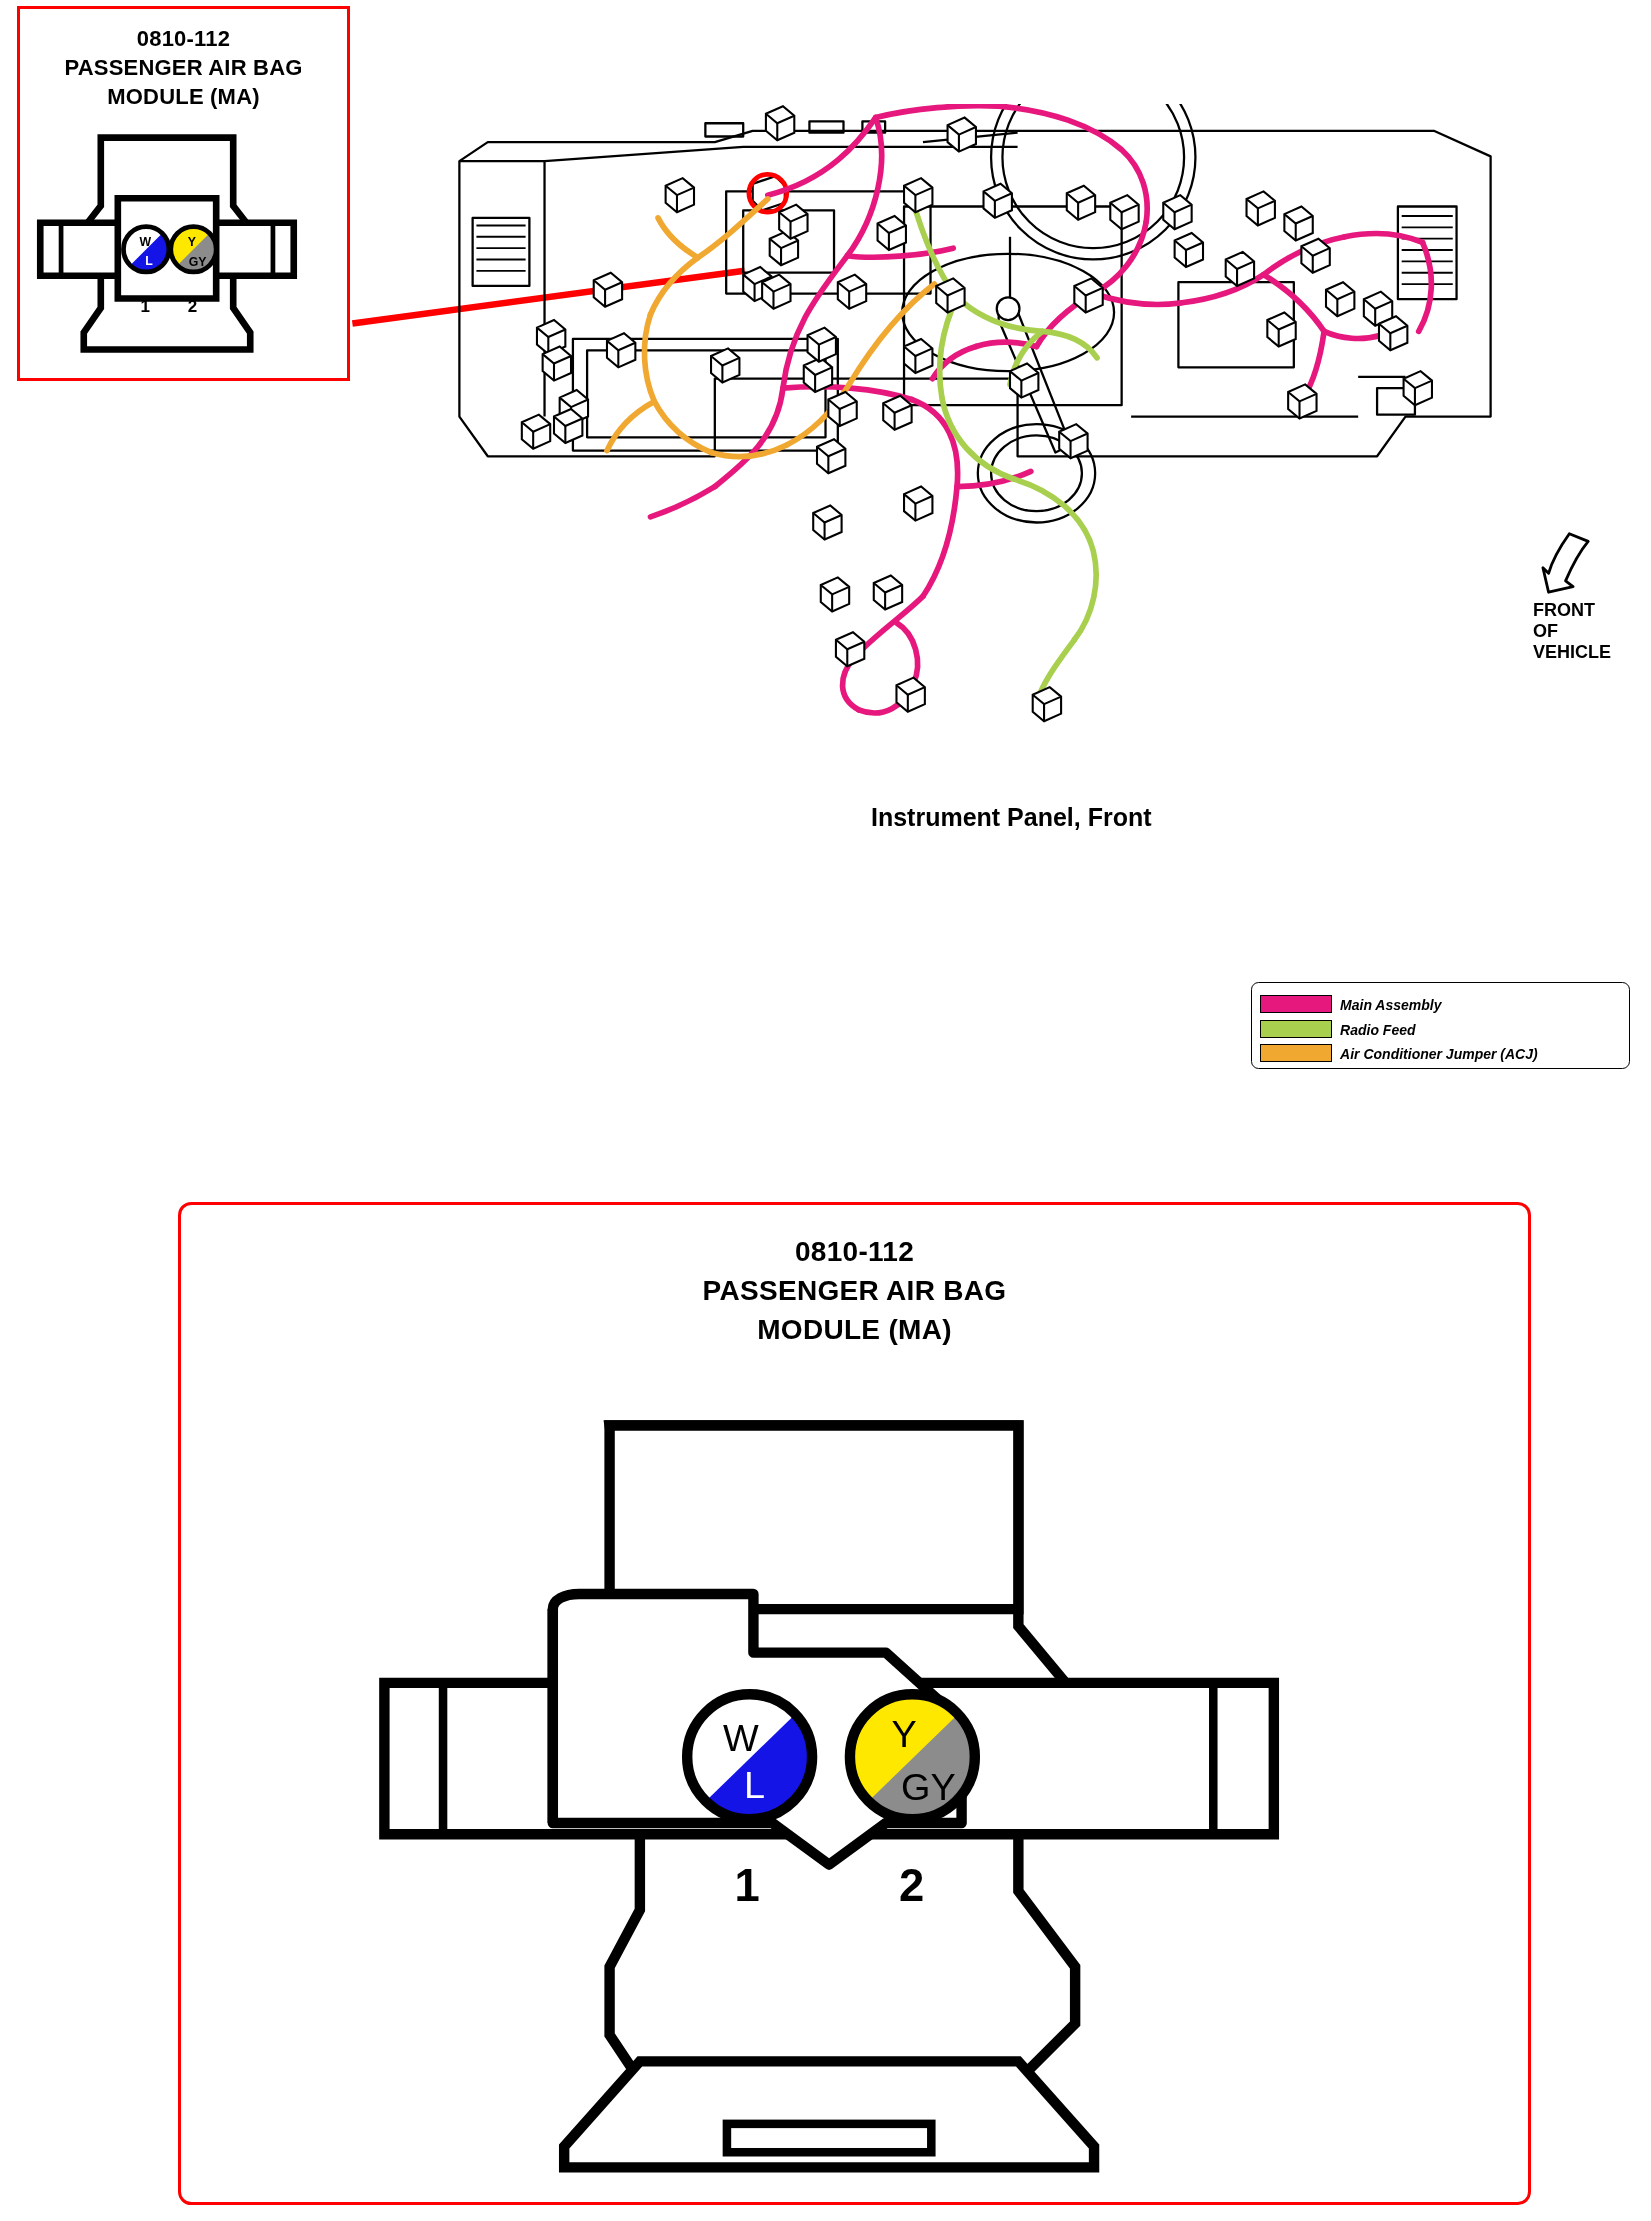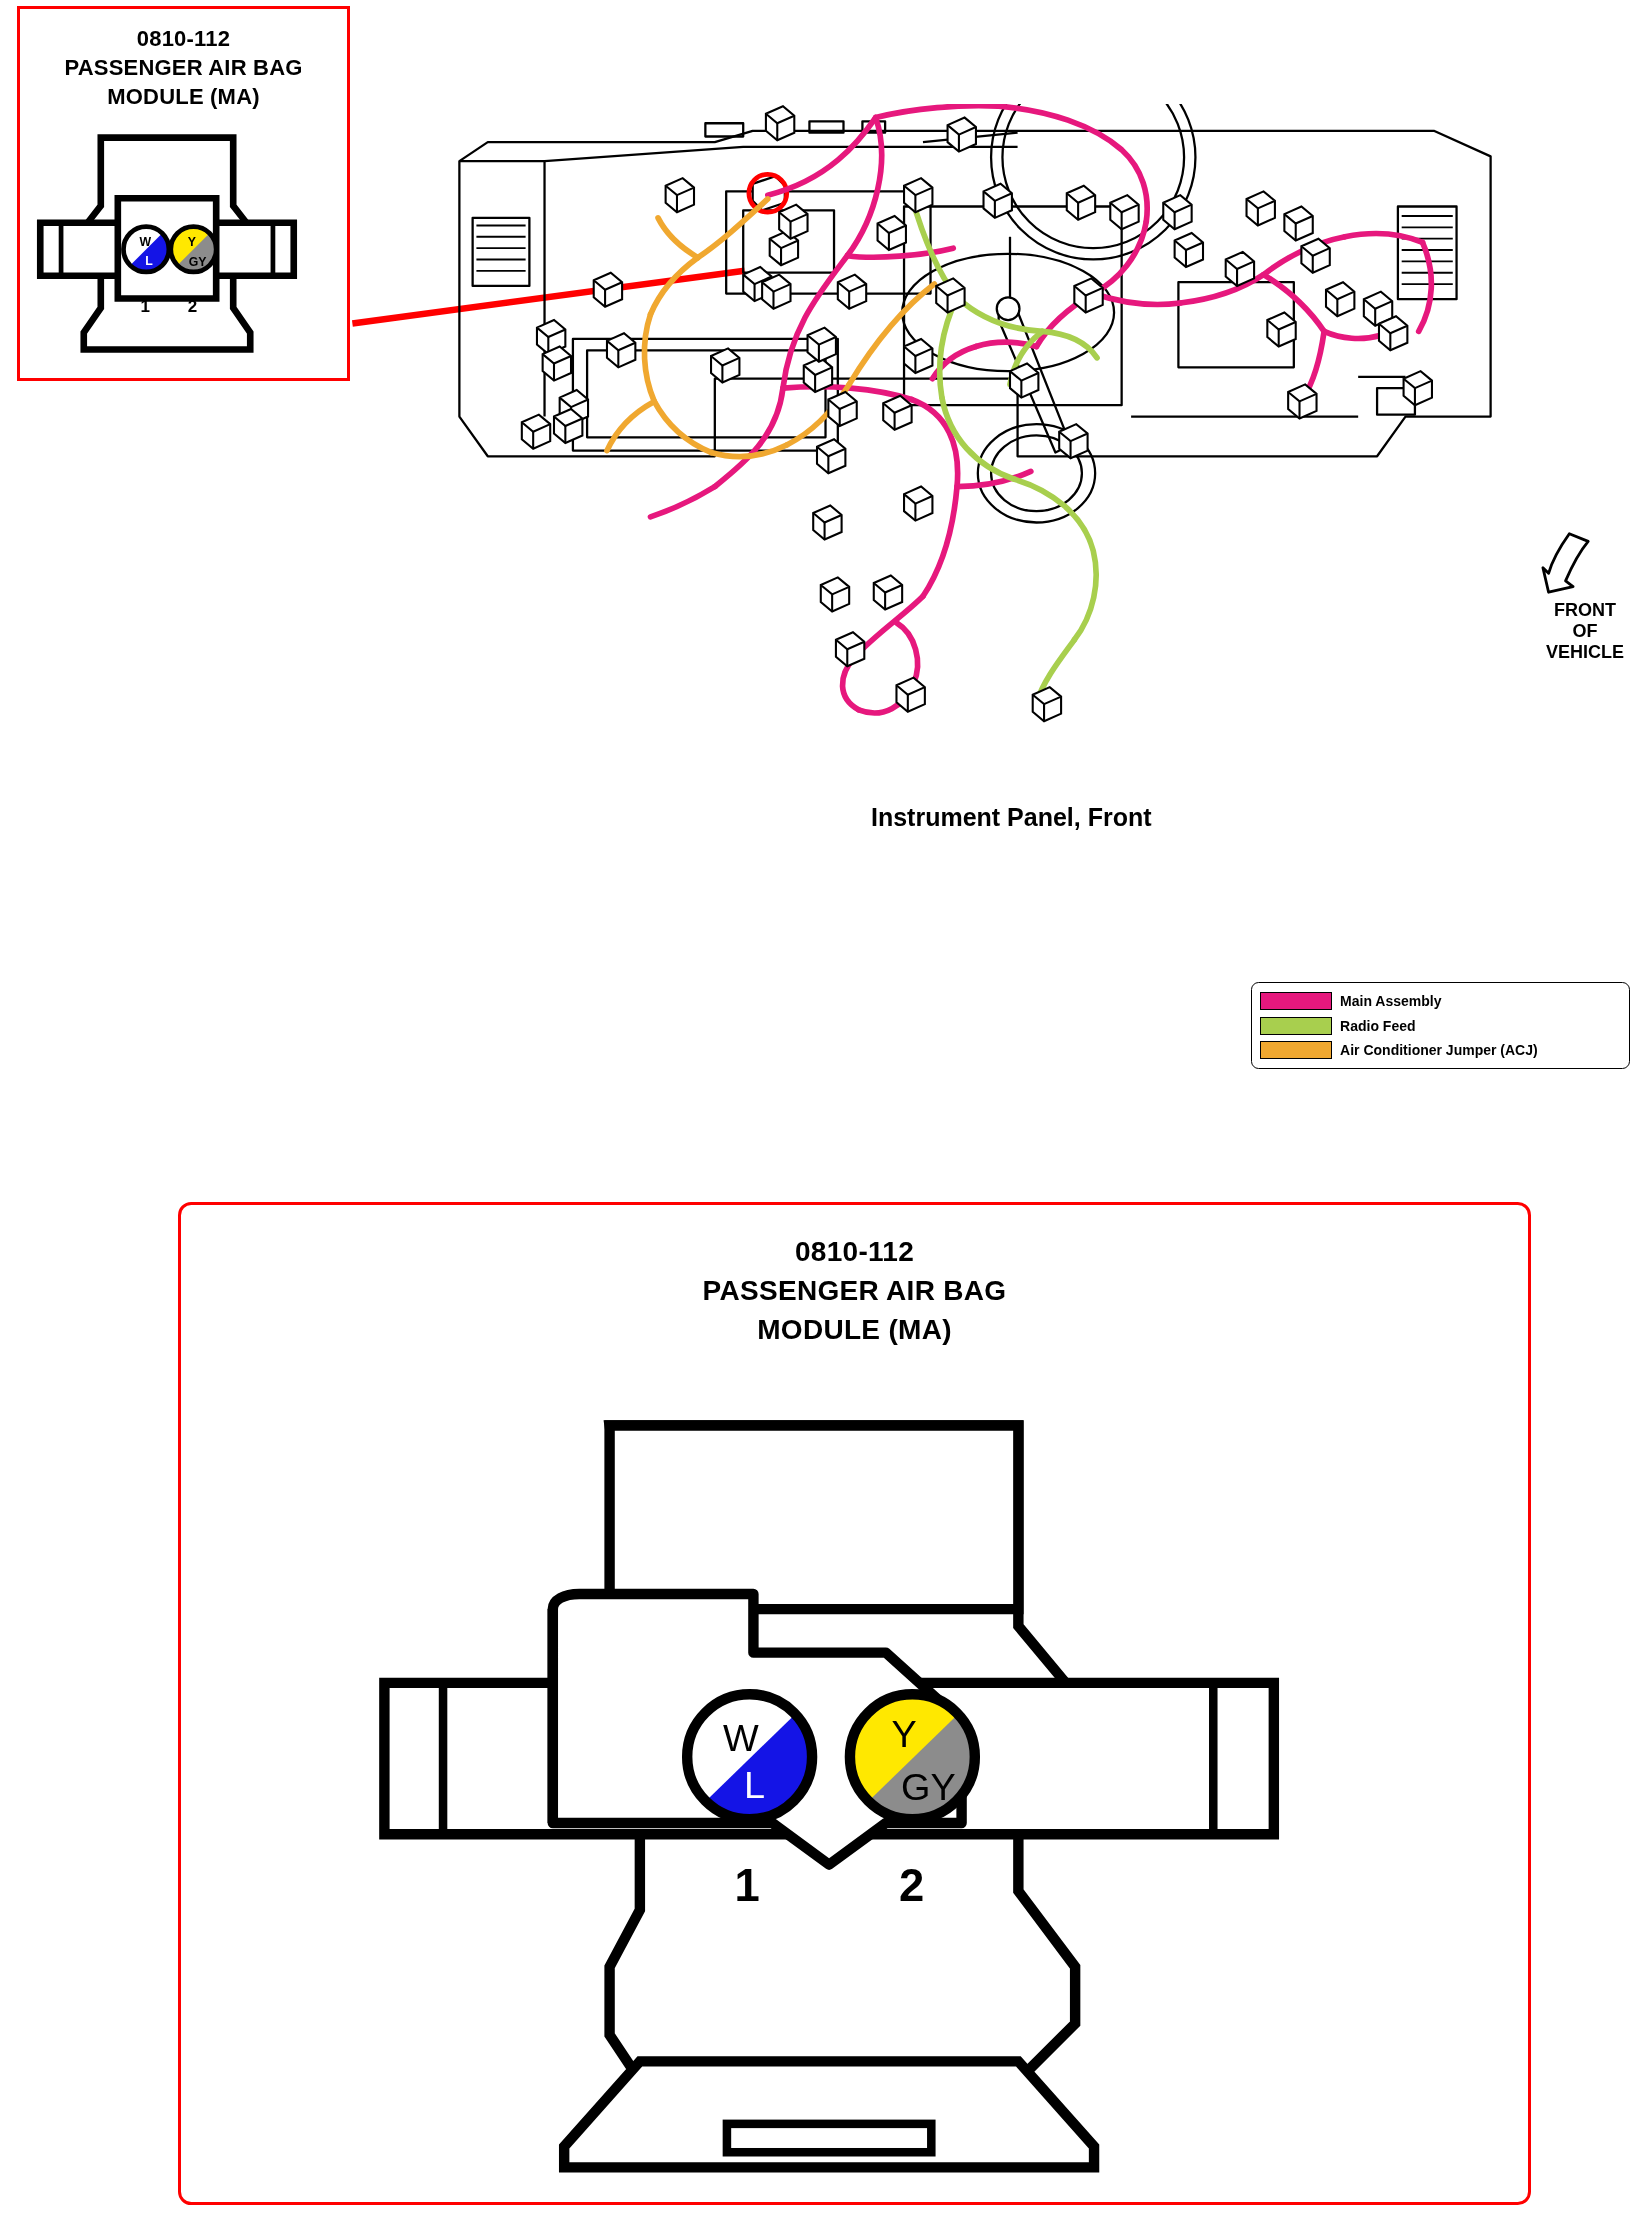--- a/index.html
+++ b/index.html
@@ -74,21 +74,21 @@
     font-weight: bold;
     white-space: nowrap;
   }
 
   
   #front-of-vehicle {
     position: absolute;
     left: 1533px;
     top: 530px;
     width: 104px;
-    text-align: center;
+    text-align: left;
   }
   #front-of-vehicle .fov-arrow { width: 51px; height: 66px; display:block; margin-left: 7.6px;}
   #front-of-vehicle .fov-label {
     font-size: 18px;
     font-weight: bold;
     line-height: 21px;
     margin-top: 3.8px;
   }
 
   
@@ -98,23 +98,24 @@
     top: 982px;
     width: 379px;
     border: 0.9px solid #000000;
     border-radius: 7.6px;
     background: #ffffff;
     box-sizing: border-box;
     padding: 5.7px 0 5.7px 0;
   }
   #legend .legend-row {
     display: flex;
-    align-items: center;
+    align-items: flex-end;
     height: 24.6px;
     padding-left: 7.6px;
+    font-style: italic;
   }
   #legend .swatch {
     width: 70px;
     height: 16px;
     border: 0.9px solid #000000;
     flex: none;
   }
   #legend .legend-label {
     font-size: 14px;
     font-weight: bold;

